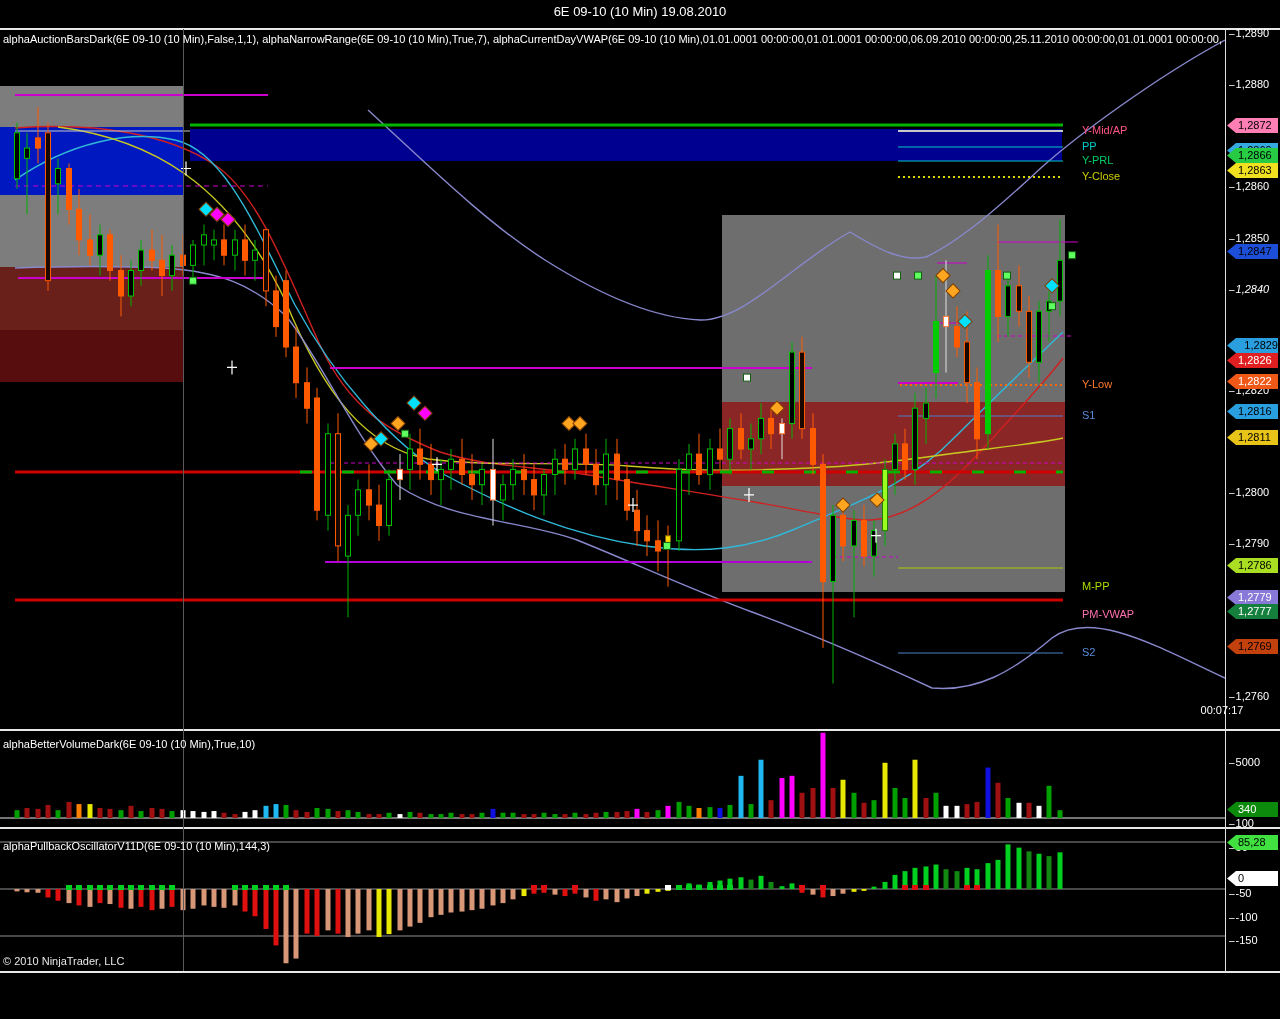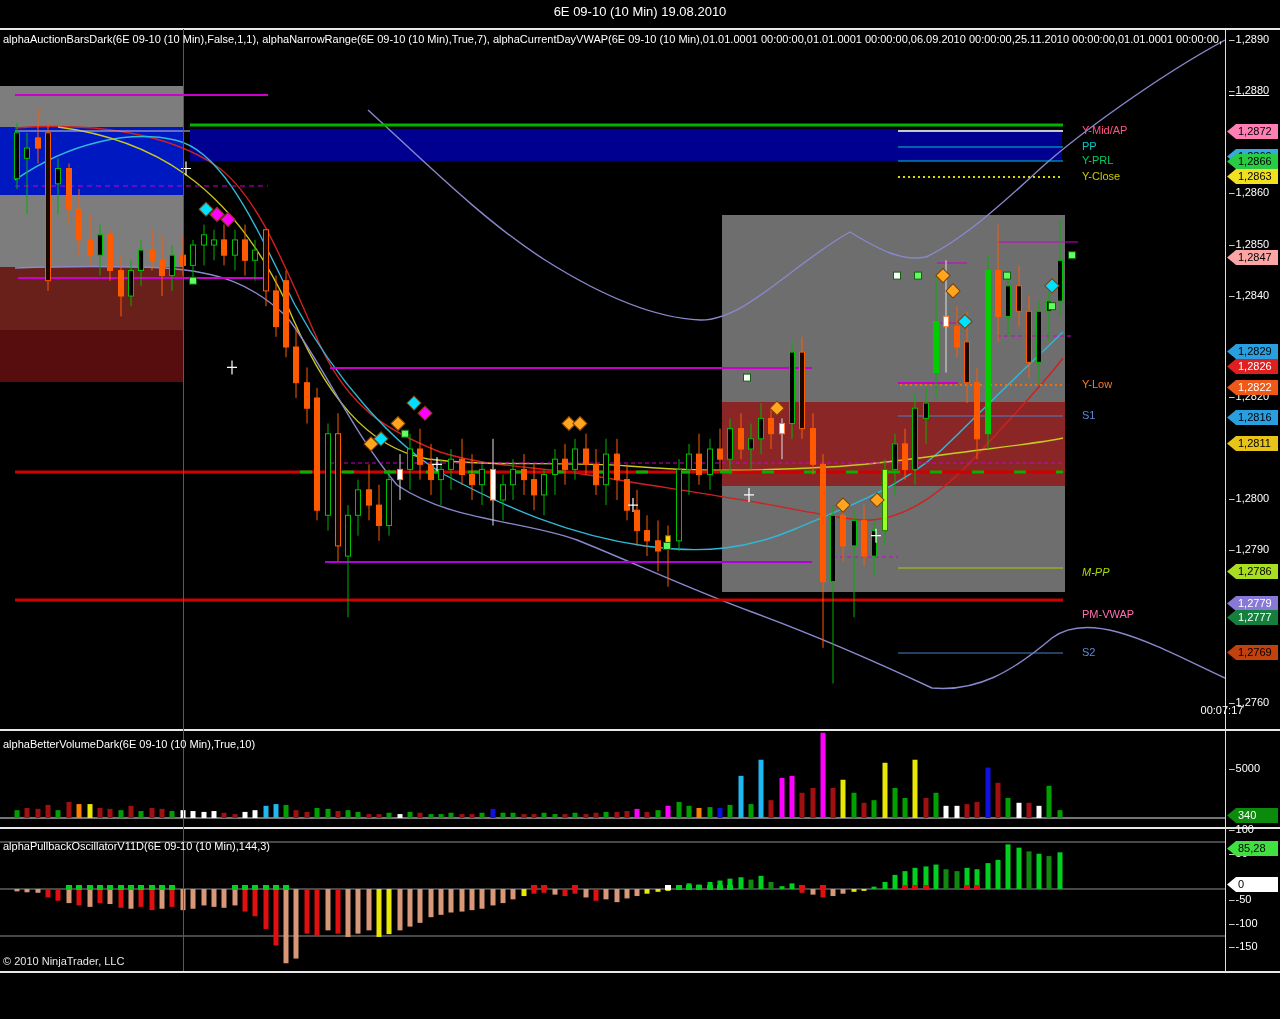--- a/index.html
+++ b/index.html
@@ -566,58 +566,58 @@
       <rect x="1057.5" y="23.340000000000003" width="5" height="36.66" fill="#00d020"></rect>
     </svg>
   </div>
 
 <div class="abs" id="copyright">© 2010 NinjaTrader, LLC</div>
 <div class="abs hsep" style="top:971px"></div>
 <div class="abs" id="grid-vline"></div>
 <div class="abs" id="axis-vline"></div>
 <div class="abs" id="countdown">00:07:17</div>
 
-<div class="abs" id="price-axis" style="left:1225px;top:29px;width:55px;height:941px;">
+<div class="abs" id="price-axis" style="left:1225px;top:23px;width:55px;height:941px;">
     <div class="ytick" style="top: 4px; left: 4px;">1,2890</div>
-    <div class="ytick" style="top: 55px; left: 4px; text-decoration: underline;">1,2880</div>
+    <div class="ytick" style="top: 55px; left: 4px;">1,2880</div>
     <div class="ytick" style="top: 157px; left: 4px;">1,2860</div>
     <div class="ytick" style="top: 209px; left: 4px;">1,2850</div>
-    <div class="ytick" style="top: 260px; left: 4px;">1,2840</div>
+    <div class="ytick" style="top: 260px; left: 4px; font-style: italic;">1,2840</div>
     <div class="ytick" style="top: 361px; left: 4px;">1,2820</div>
     <div class="ytick" style="top: 463px; left: 4px;">1,2800</div>
     <div class="ytick" style="top: 514px; left: 4px;">1,2790</div>
     <div class="ytick" style="top: 667px; left: 4px;">1,2760</div>
     <div class="ytick" style="top: 733px; left: 4px;">5000</div>
     <div class="ytick" style="top: 794px; left: 4px;">100</div>
     <div class="ytick" style="top: 818px; left: 4px;">50</div>
     <div class="ytick" style="top: 864px; left: 4px;">-50</div>
     <div class="ytick" style="top: 888px; left: 4px;">-100</div>
     <div class="ytick" style="top: 911px; left: 4px;">-150</div>
     <div class="ptag" style="top: 95px; background: rgb(255, 127, 180); color: rgb(0, 0, 0); left: 2px;">1,2872</div>
     <div class="ptag" style="top: 110px; background: rgb(53, 170, 224); color: rgb(0, 0, 0); left: 2px; margin-top: 10px;">1,2869</div>
     <div class="ptag" style="top: 125px; background: rgb(40, 204, 68); color: rgb(0, 0, 0); left: 2px;">1,2866</div>
     <div class="ptag" style="top: 140px; background: rgb(240, 224, 32); color: rgb(0, 0, 0); left: 2px;">1,2863</div>
-    <div class="ptag" style="top: 221px; background: #fca5a5; color: rgb(0, 0, 0); left: 2px;">1,2847</div>
-    <div class="ptag" style="top: 315px; background: rgb(42, 159, 224); color: rgb(0, 0, 0); left: 2px;">1,2829</div>
+    <div class="ptag" style="top: 221px; background: #1d4ed8; color: rgb(0, 0, 0); left: 2px;">1,2847</div>
+    <div class="ptag" style="top: 315px; background: rgb(42, 159, 224); color: rgb(0, 0, 0); left: 2px; text-align: right;">1,2829</div>
     <div class="ptag" style="top: 330px; background: rgb(224, 32, 32); color: rgb(255, 255, 255); left: 2px;">1,2826</div>
     <div class="ptag" style="top: 351px; background: rgb(240, 88, 24); color: rgb(255, 255, 255); left: 2px;">1,2822</div>
     <div class="ptag" style="top: 381px; background: rgb(42, 159, 224); color: rgb(0, 0, 0); left: 2px;">1,2816</div>
     <div class="ptag" style="top: 407px; background: rgb(232, 196, 24); color: rgb(0, 0, 0); left: 2px;">1,2811</div>
     <div class="ptag" style="top: 535px; background: rgb(170, 222, 34); color: rgb(0, 0, 0); left: 2px;">1,2786</div>
     <div class="ptag" style="top: 567px; background: rgb(136, 120, 216); color: rgb(255, 255, 255); left: 2px;">1,2779</div>
     <div class="ptag" style="top: 581px; background: #15803d; color: rgb(255, 255, 255); left: 2px;">1,2777</div>
     <div class="ptag" style="top: 616px; background: #c2410c; color: rgb(0, 0, 0); left: 2px;">1,2769</div>
     <div class="ptag" style="top: 779px; background: rgb(12, 138, 12); color: rgb(255, 255, 255); left: 2px;">340</div>
     <div class="ptag" style="top: 812px; background: rgb(64, 224, 64); color: rgb(0, 0, 0); left: 2px;">85,28</div>
     <div class="ptag" style="top: 848px; background: rgb(255, 255, 255); color: rgb(0, 0, 0); left: 2px;">0</div>
   </div>
 <div class="abs" id="time-axis" style="left:0;top:972px;width:1280px;height:47px;"></div>
 <div class="abs" id="level-labels">
     <div class="lvl-label" style="top: 124px; color: rgb(255, 85, 133);">Y-Mid/AP</div>
     <div class="lvl-label" style="top: 140px; color: rgb(0, 204, 204);">PP</div>
     <div class="lvl-label" style="top: 154px; color: rgb(0, 204, 102);">Y-PRL</div>
     <div class="lvl-label" style="top: 170px; color: rgb(204, 204, 0);">Y-Close</div>
     <div class="lvl-label" style="top: 378px; color: rgb(255, 122, 48);">Y-Low</div>
     <div class="lvl-label" style="top: 409px; color: rgb(91, 140, 216);">S1</div>
-    <div class="lvl-label" style="top: 566px; color: rgb(170, 221, 0); font-style: italic;">M-PP</div>
+    <div class="lvl-label" style="top: 580px; color: rgb(170, 221, 0);">M-PP</div>
     <div class="lvl-label" style="top: 608px; color: rgb(255, 112, 176);">PM-VWAP</div>
     <div class="lvl-label" style="top: 646px; color: rgb(91, 140, 216);">S2</div>
   </div>
 
 </body></html>

